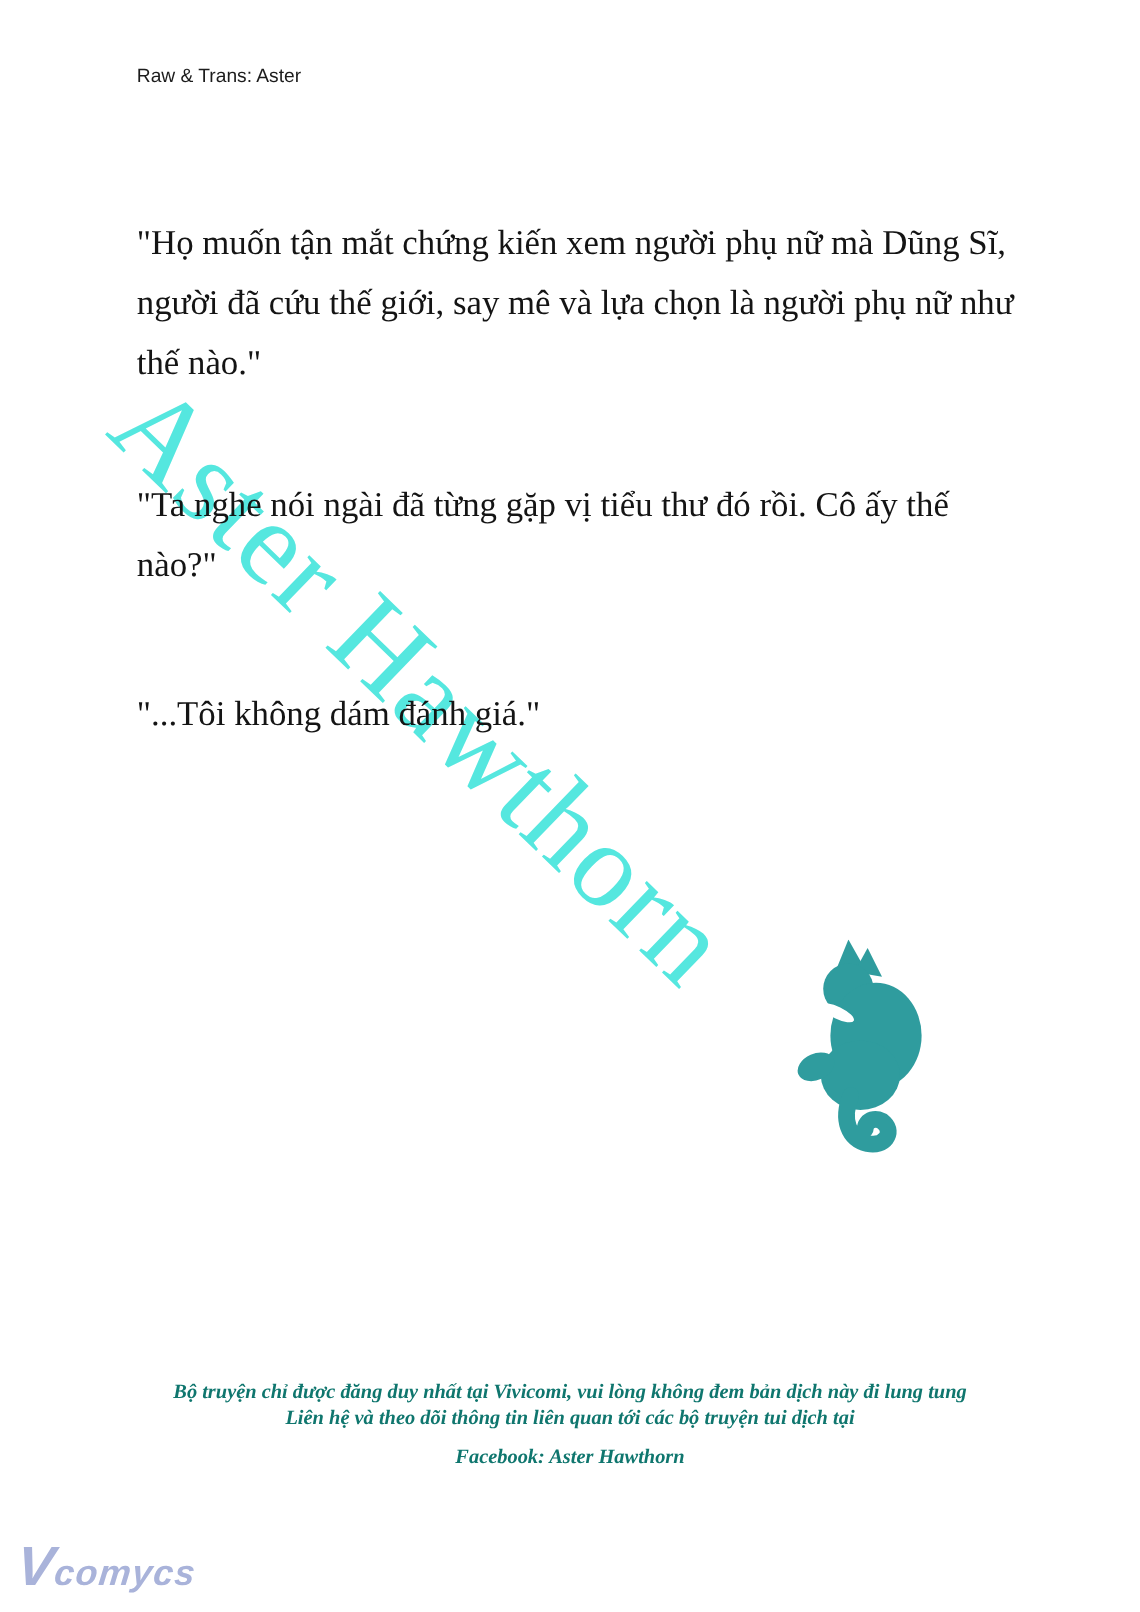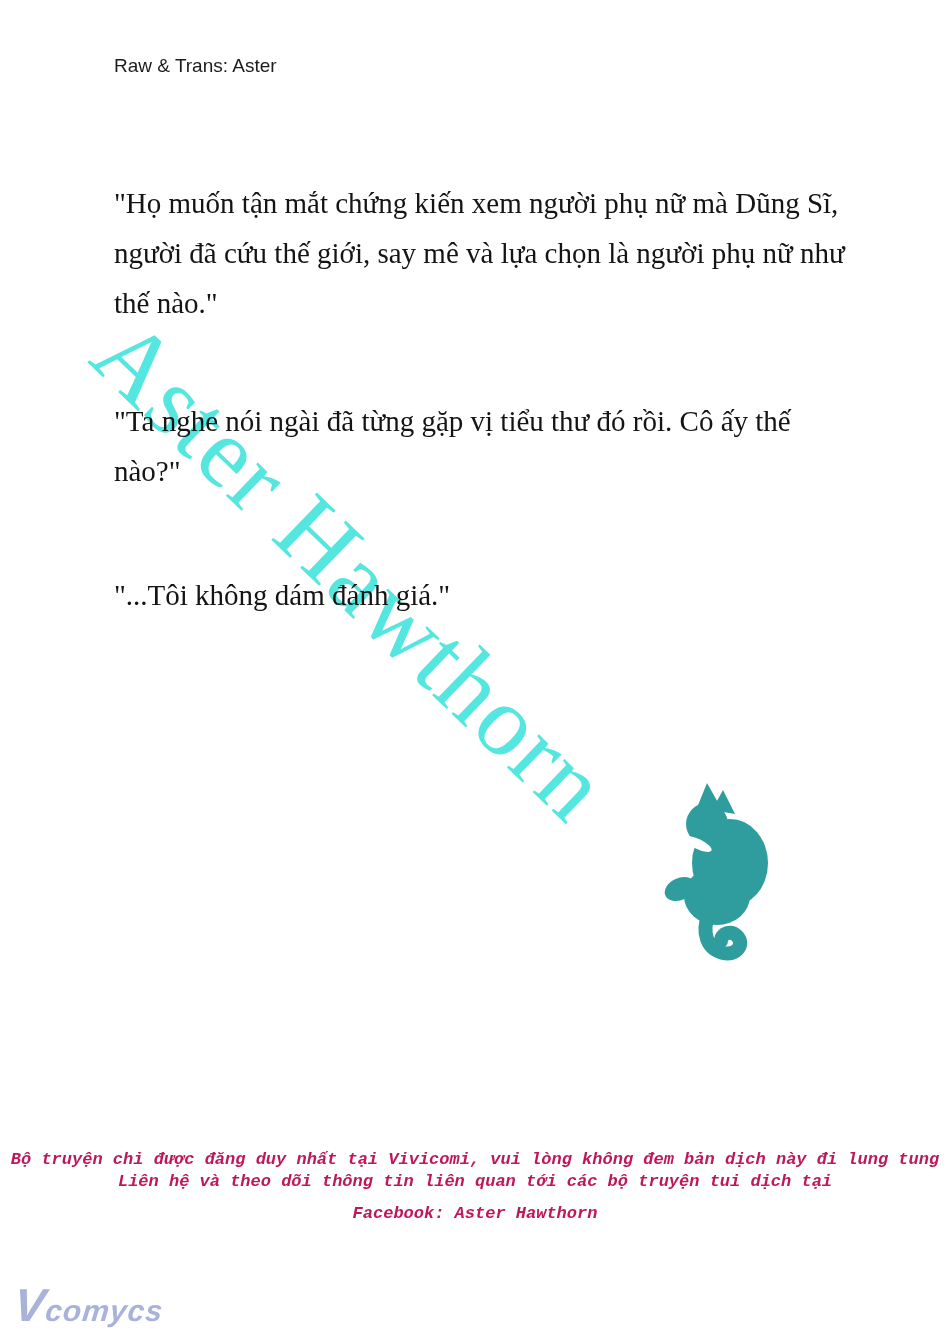--- a/index.html
+++ b/index.html
@@ -27,21 +27,21 @@
   
   .cat {
     position:absolute;
     left:663px; top:783px;
     z-index:0;
   }
   .header {
     position:absolute;
     left:114px; top:55px;
     font-family:"Liberation Sans", sans-serif;
-    font-size:19px;
+    font-size:16px;
     color:#1c1c1c;
     z-index:2;
   }
   .body-p {
     position:absolute;
     left:114px;
     width:748px;
     margin:0;
     font-family:"Liberation Serif", serif;
     font-size:29px;
@@ -52,25 +52,25 @@
   }
   .p0 { top:178px; }
   .p1 { top:396px; }
   .p2 { top:570px; }
   .p3 { top:698px; }
   .p4 { top:1018px; }
   .footer-line {
     position:absolute;
     left:0; width:100%;
     text-align:center;
-    font-family:Liberation Mono, monospace;
+    font-family:Liberation Serif, serif;
     font-style:italic;
     font-weight:bold;
     font-size:17px;
-    color:#be185d;
+    color:#0f766e;
     z-index:2;
   }
   .f1 { top:1150px; }
   .f2 { top:1172px; }
   .f3 { top:1204px; }
   .logo {
     position:absolute;
     left:14px; top:1290px;
     font-family:"Liberation Sans", sans-serif;
     font-style:italic;

